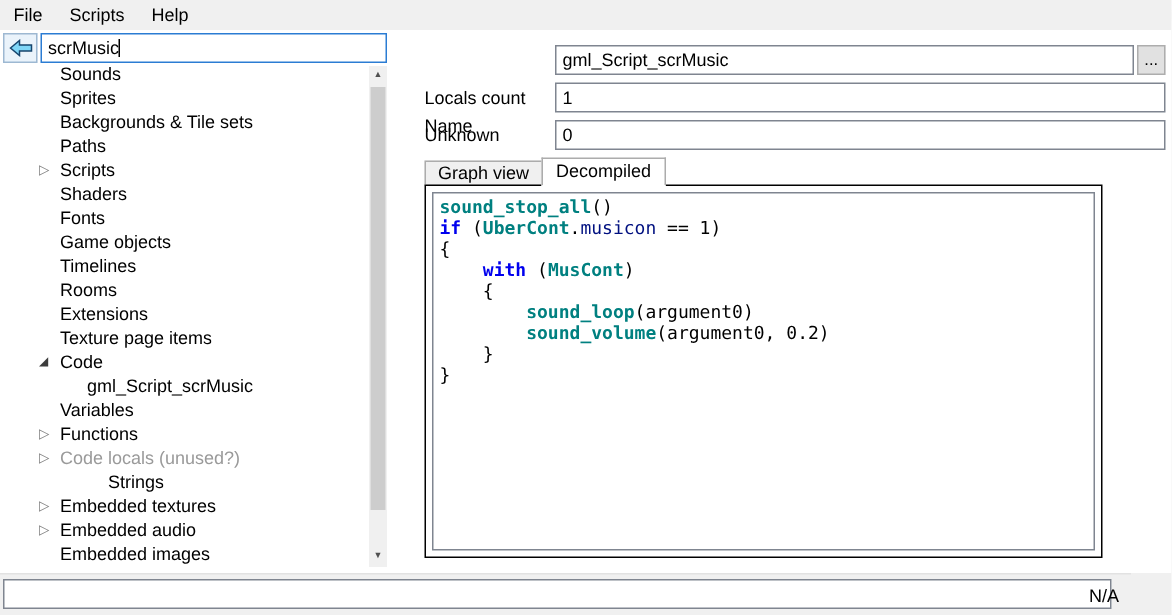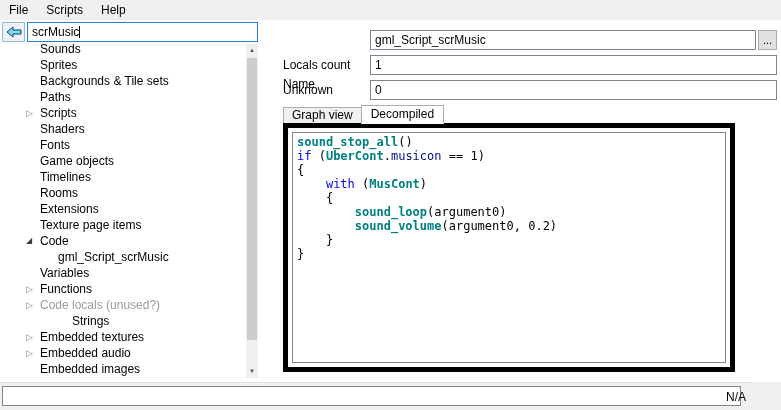--- a/index.html
+++ b/index.html
@@ -45,28 +45,28 @@
   .in-name { left:370px; top:10px; width:386px; }
   .in-locals { left:370px; top:35px; width:407px; }
   .in-unknown { left:370px; top:60px; width:407px; }
   .browsebtn { position:absolute; left:758px; top:10px; width:19px; height:20px; background:#e1e1e1; border:1px solid #adadad; font-size:11px; line-height:14px; text-align:center; padding:0; font-family:"Liberation Sans",sans-serif; }
 
   
   .tabstrip { position:absolute; left:283px; top:85px; height:19px; display:flex; align-items:flex-end; }
   .tab { background:#f0f0f0; border:1px solid #acacac; height:17px; line-height:15px; padding:0 8px; cursor:default; }
   .tab + .tab { margin-left:-1px; }
   .tab.active { background:#fff; border-bottom:1px solid #fff; height:19px; line-height:17px; padding:0 9px; position:relative; z-index:2; }
-  .tabpage { position:absolute; left:283px; top:103px; width:452px; height:249px; background:#fff; border:5px solid #000000; }
+  .tabpage { position:absolute; left:283px; top:103px; width:452px; height:249px; background:#fff; border:1px solid #000000; }
 
   
   .codebox { position:absolute; left:4px; top:4px; right:4px; bottom:4px; border:1px solid #7f8590; background:#fff; padding:2px 4px; overflow:hidden;
              font-family:"DejaVu Sans Mono", monospace; font-size:12px; }
   .code-line { white-space:pre; line-height:14px; height:14px; }
   .tok-fn { color:var(--c-fn,#008080); font-weight:bold; }
-  .tok-kw { color:var(--c-kw,#0000ee); font-weight:normal;text-align:center; }
+  .tok-kw { color:var(--c-kw,#0000ee); font-weight:bold;text-align:center; }
   .tok-obj { color:var(--c-obj,#008080); font-weight:bold; }
   .tok-member { color:var(--c-member,#001080); }
   .tok-pl { color:var(--c-plain,#000); }
 
   
   .statusbar { position:absolute; left:0; top:382px; width:754px; height:28px; background:#f0f0f0; border-top:1px solid #e2e2e2; }
   .status-input { position:absolute; left:2px; top:3px; width:739px; height:20px; background:#fff; border:1px solid #7f8590; }
   .status-na { position:absolute; right:8px; top:0; height:28px; line-height:28px; }
 </style>
 </head>

